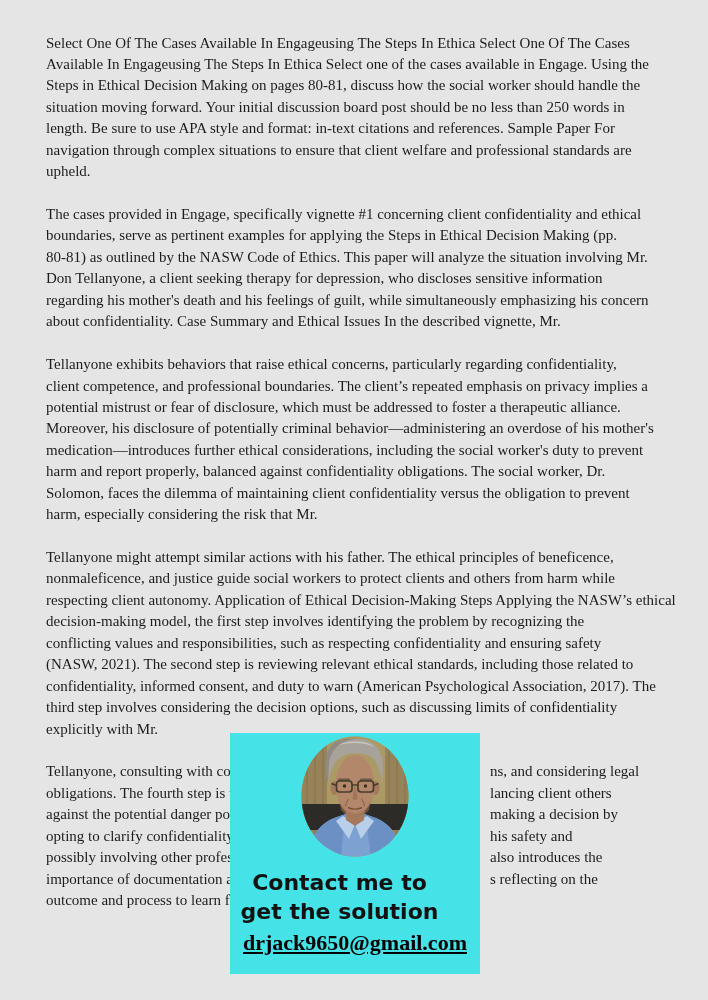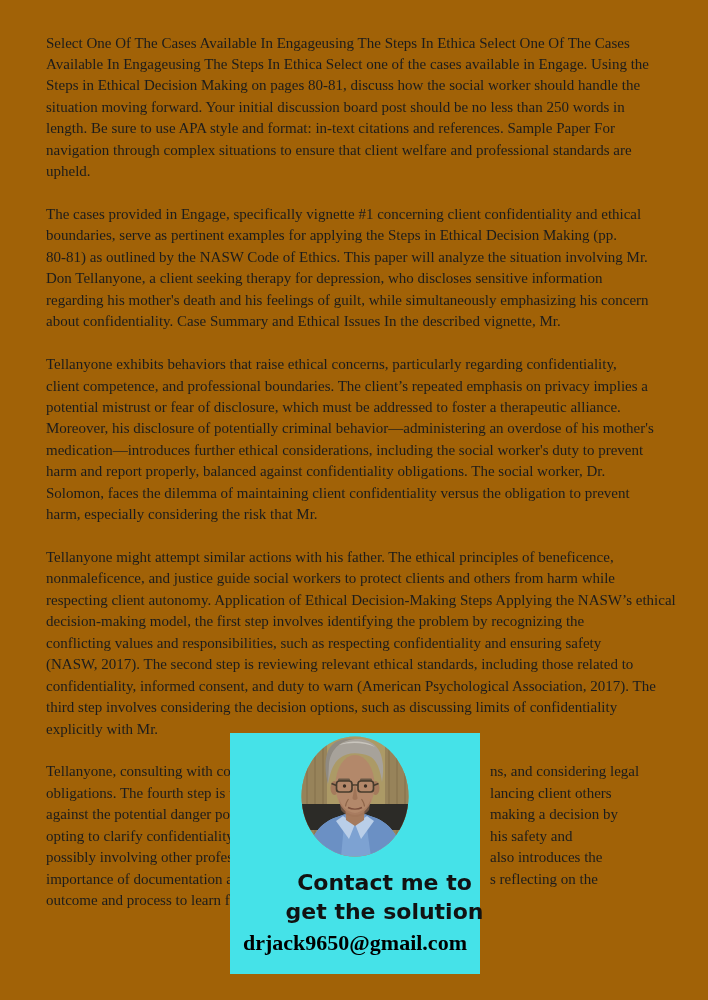--- a/index.html
+++ b/index.html
@@ -6,21 +6,21 @@
   body {
     width: 708px; height: 1000px;
     background: #ffffff;
     position: relative;
     overflow: hidden;
     font-family: "Liberation Serif", "DejaVu Serif", serif;
   }
   .page {
     position: absolute; left: 0; top: 0;
     width: 708px; height: 1000px;
-    background: #a16207;
+    background: #e5e5e5;
   }
   .doc {
     position: absolute; left: 46px; top: 32.5px;
     width: 640px;
     font-size: 15px;
     line-height: 21.45px;
     color: #1c1c1c;
   }
   .para { margin: 0 0 21.45px 0; }
   .line { white-space: nowrap; height: 21.45px; overflow: visible; }
@@ -40,30 +40,30 @@
   }
   .promo-heading {
     position: absolute; top: 135px; left: 0; width: 219px;
     text-align: center;
     font-family: "DejaVu Sans", sans-serif;
     font-weight: bold;
     font-size: 22px;
     line-height: 29px;
     color: #121212;
     letter-spacing: 0px;
-    padding-left: 45px;
   }
   .promo-email {
     position: absolute; top: 196.5px; left: 0; width: 250px;
     text-align: center;
     font-family: "Liberation Serif", "DejaVu Serif", serif;
     font-weight: bold;
     font-size: 22px;
     line-height: 26px;
     color: #000000;
+    text-decoration: underline;
   }
 </style>
 </head>
 <body>
 
 <div class="page">
   <div class="doc">
 
     <div class="para">
       <div class="line">Select One Of The Cases Available In Engageusing The Steps In Ethica Select One Of The Cases</div>
@@ -94,21 +94,21 @@
       <div class="line">Solomon, faces the dilemma of maintaining client confidentiality versus the obligation to prevent</div>
       <div class="line">harm, especially considering the risk that Mr.</div>
     </div>
 
     <div class="para">
       <div class="line">Tellanyone might attempt similar actions with his father. The ethical principles of beneficence,</div>
       <div class="line">nonmaleficence, and justice guide social workers to protect clients and others from harm while</div>
       <div class="line">respecting client autonomy. Application of Ethical Decision-Making Steps Applying the NASW’s ethical</div>
       <div class="line">decision-making model, the first step involves identifying the problem by recognizing the</div>
       <div class="line">conflicting values and responsibilities, such as respecting confidentiality and ensuring safety</div>
-      <div class="line">(NASW, 2017). The second step is reviewing relevant ethical standards, including those related to</div>
+      <div class="line">(NASW, 2021). The second step is reviewing relevant ethical standards, including those related to</div>
       <div class="line">confidentiality, informed consent, and duty to warn (American Psychological Association, 2017). The</div>
       <div class="line">third step involves considering the decision options, such as discussing limits of confidentiality</div>
       <div class="line">explicitly with Mr.</div>
     </div>
 
     <div class="para">
       <div class="line split">
         <span>Tellanyone, consulting with col</span>
         <span class="rfrag">ns, and considering legal</span>
       </div>

